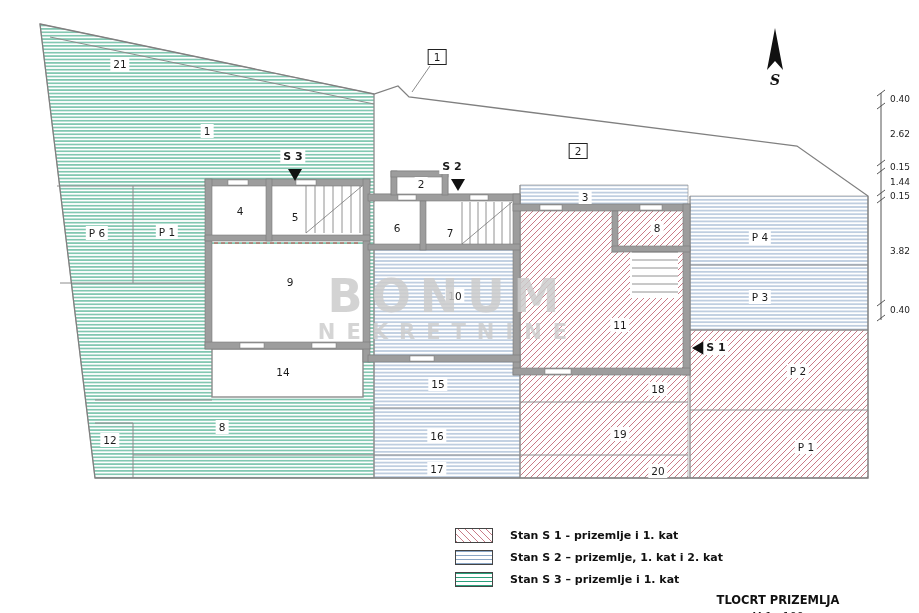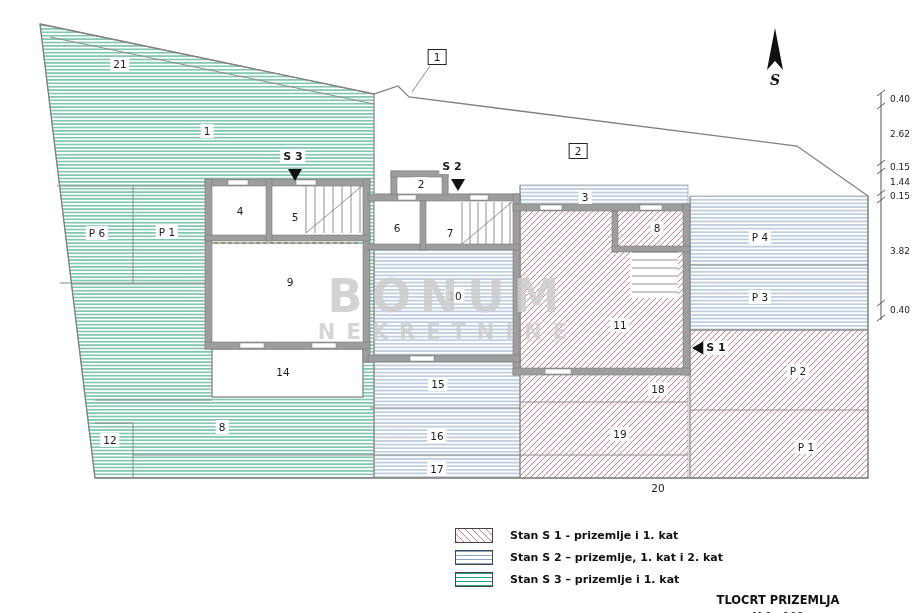--- a/index.html
+++ b/index.html
@@ -192,21 +192,21 @@
       <div class="chip" style="left: 450px; top: 233px;">7</div>
       <div class="chip" style="left: 455px; top: 296px;">10</div>
       <div class="chip" style="left: 438px; top: 384px;">15</div>
       <div class="chip" style="left: 437px; top: 436px;">16</div>
       <div class="chip" style="left: 437px; top: 469px;">17</div>
       <div class="chip" style="left: 585px; top: 197px;">3</div>
       <div class="chip" style="left: 657px; top: 228px;">8</div>
       <div class="chip" style="left: 620px; top: 325px;">11</div>
       <div class="chip" style="left: 658px; top: 389px;">18</div>
       <div class="chip" style="left: 620px; top: 434px;">19</div>
-      <div class="chip" style="left: 658px; top: 471px; margin-top: 17px;">20</div>
+      <div class="chip" style="left: 658px; top: 471px;">20</div>
       <div class="chip" style="left: 760px; top: 237px;">P 4</div>
       <div class="chip" style="left: 760px; top: 297px;">P 3</div>
       <div class="chip" style="left: 798px; top: 371px;">P 2</div>
       <div class="chip" style="left: 806px; top: 447px;">P 1</div>
       <div class="chip boxed" style="left: 437px; top: 57px;">1</div>
       <div class="chip boxed" style="left: 578px; top: 151px;">2</div>
       <div class="chip unit-label" style="left: 293px; top: 157px;">S 3</div>
       <div class="chip unit-label" style="left: 452px; top: 167px;">S 2</div>
       <div class="chip unit-label" style="left: 716px; top: 348px;">S 1</div>
       <div class="dim" style="left: 890px; top: 99px;">0.40</div>

